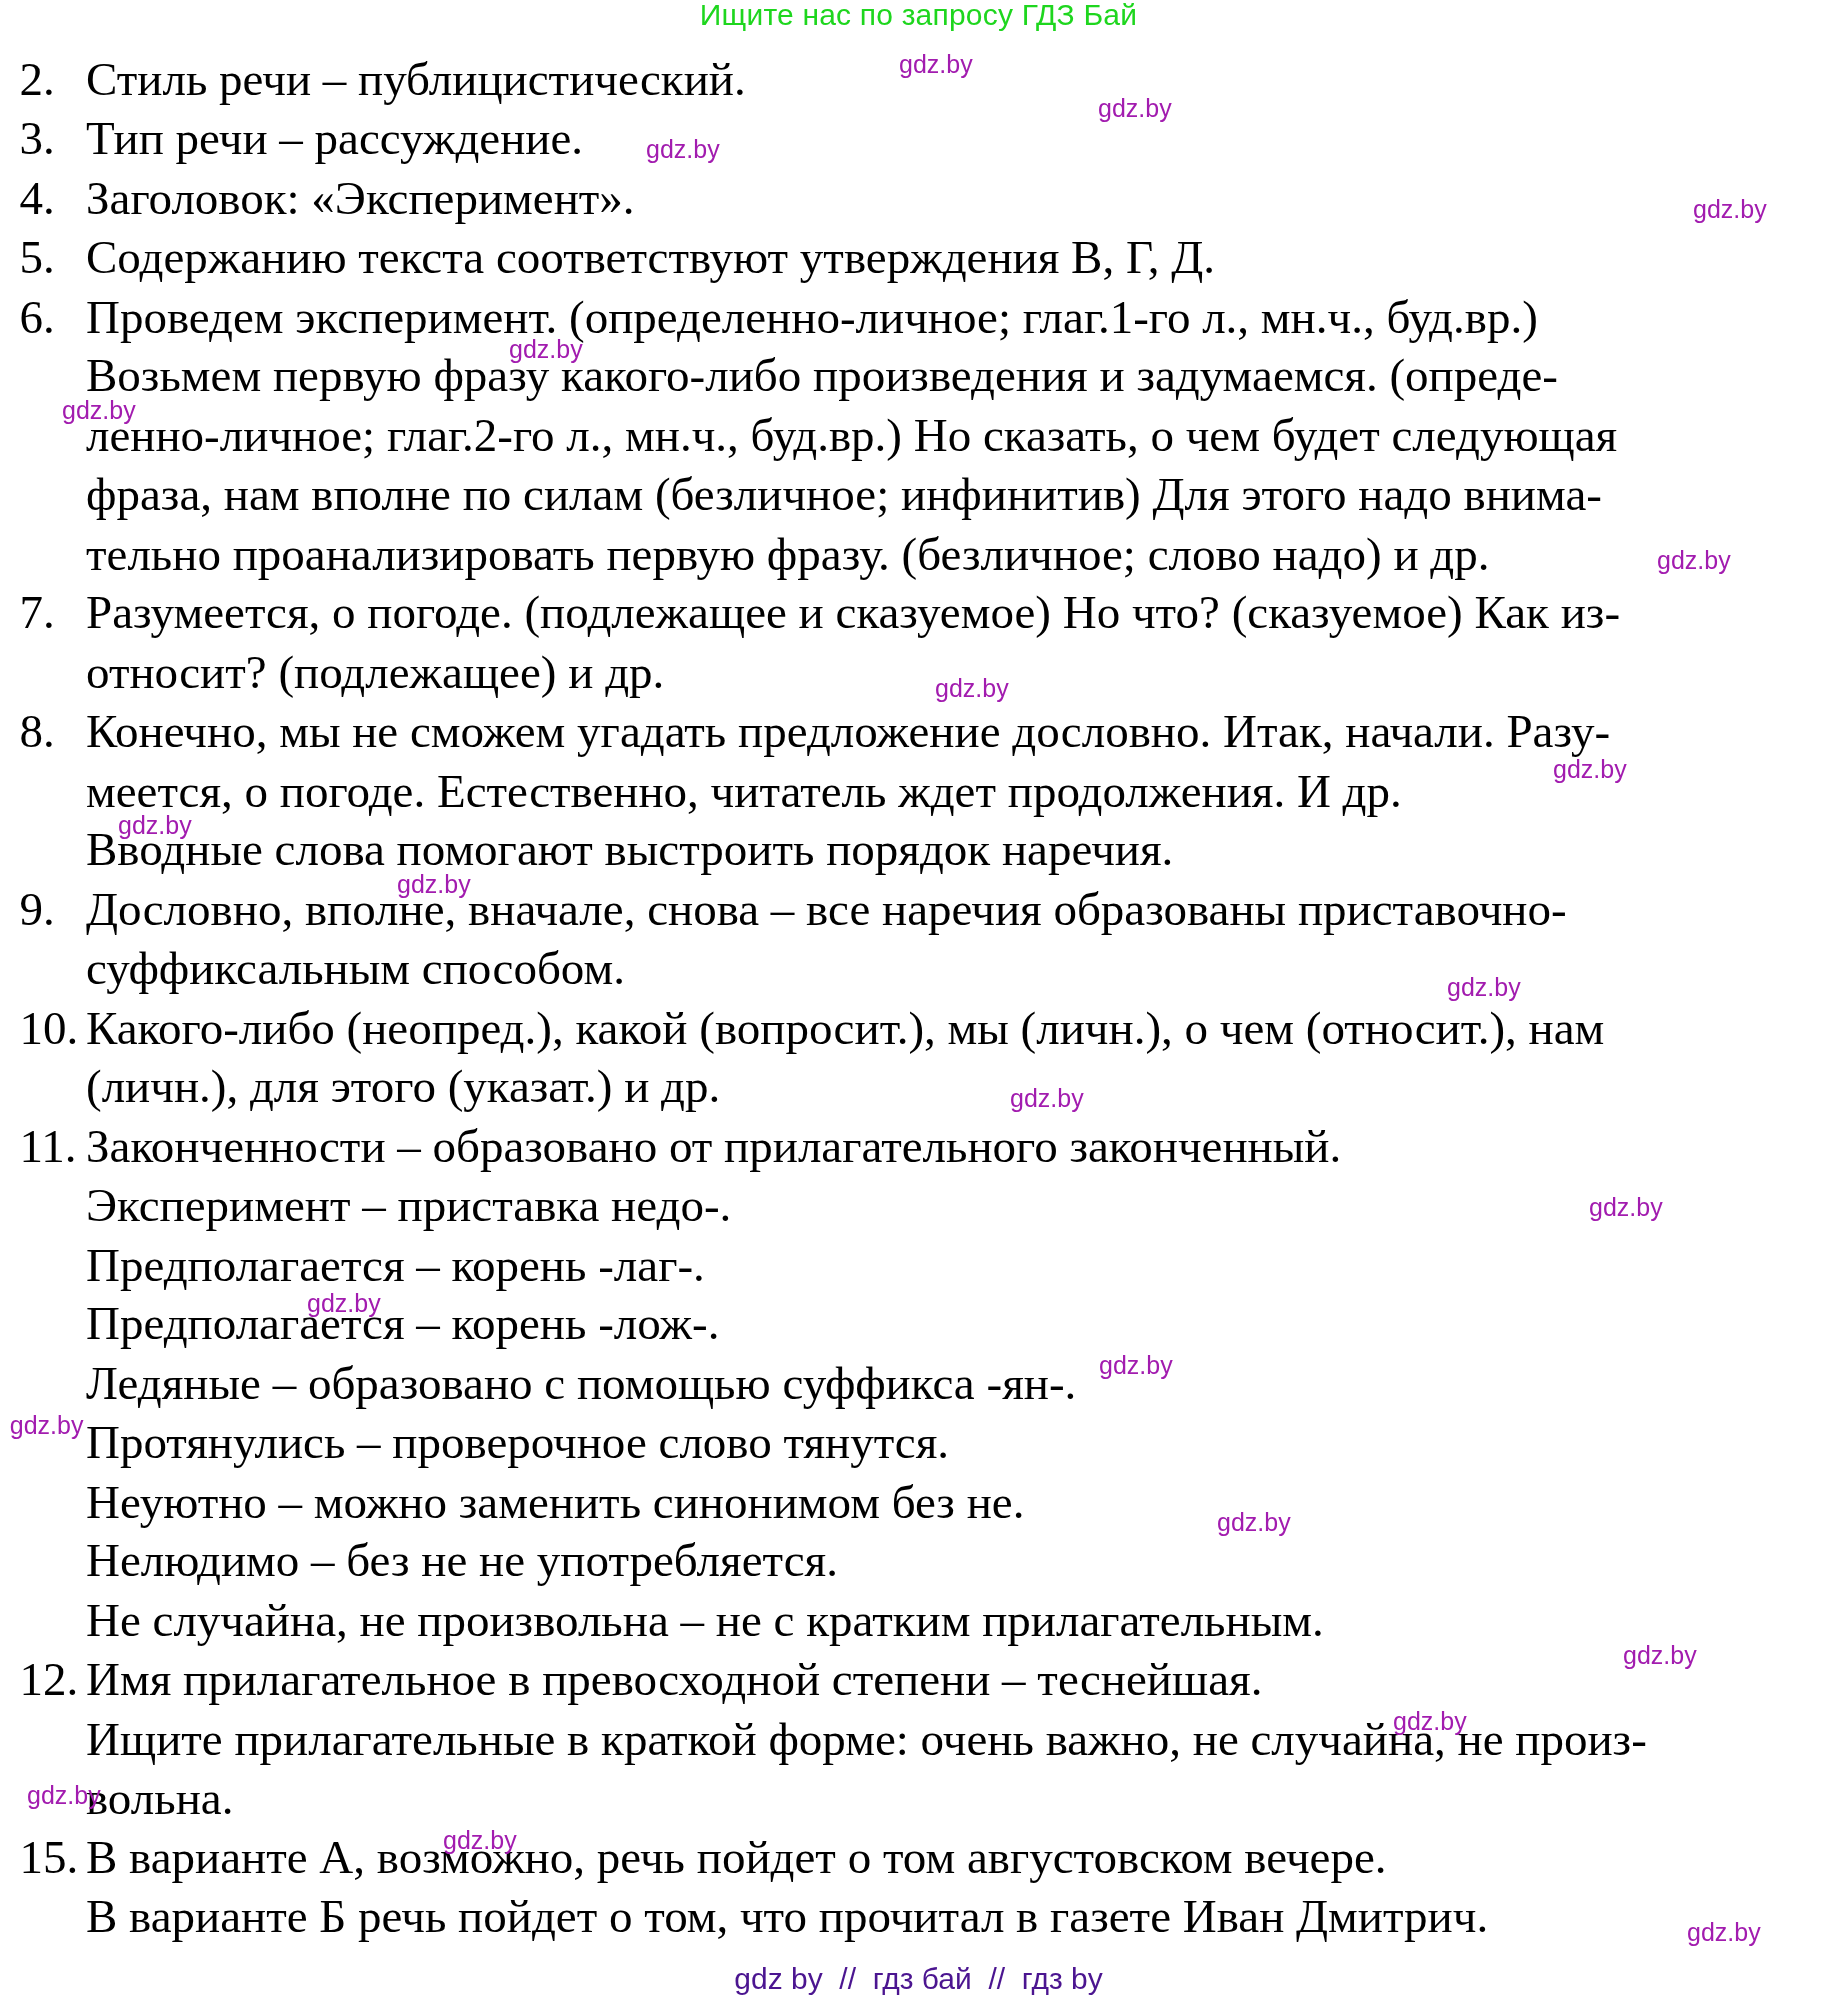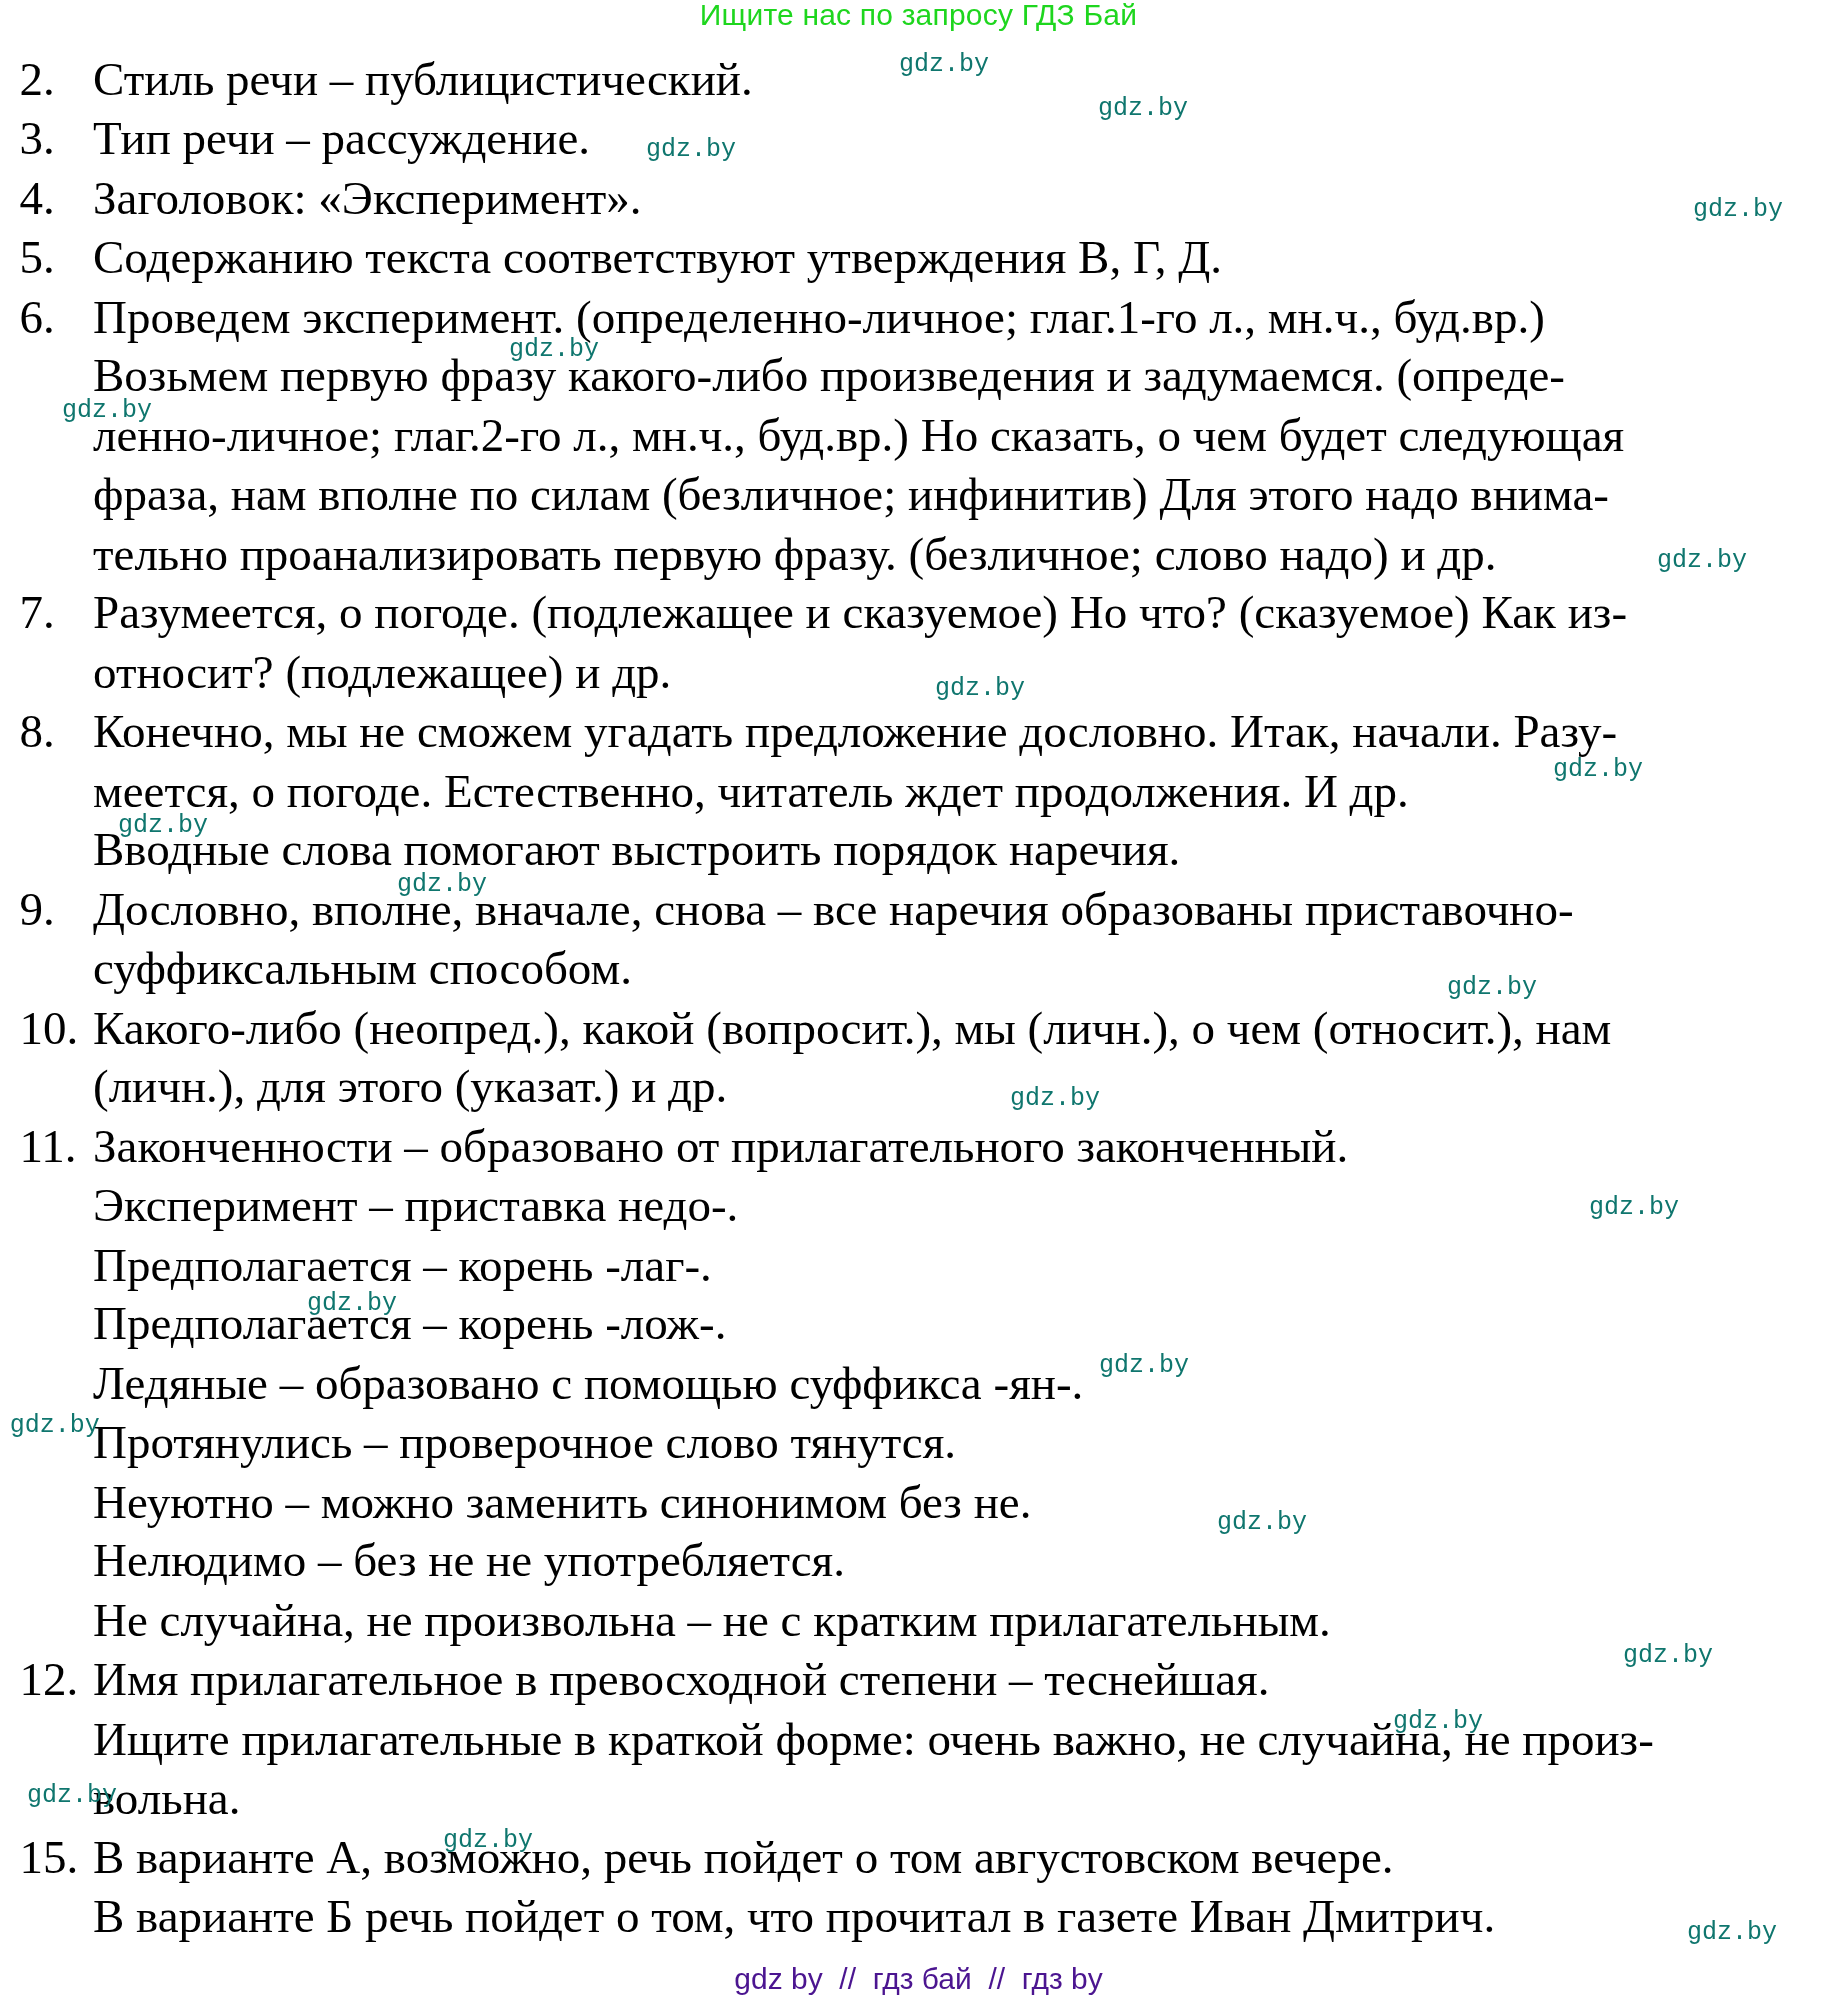--- a/index.html
+++ b/index.html
@@ -13,24 +13,24 @@
     position: absolute; left: 0; top: 1962px; width: 1837px; text-align: center;
     font-family: "Liberation Sans", sans-serif; font-size: 30px; color: #4b1590;
     white-space: pre;
   }
   .line {
     position: absolute; left: 0; height: 53px;
     font-family: "Liberation Serif", serif; font-size: 47px; color: #000;
     white-space: nowrap; line-height: 53px;
   }
   .num { position: absolute; left: 19.6px; }
-  .txt { position: absolute; left: 93px; }
+  .txt { position: absolute; left: 86px; }
   .wm {
-    position: absolute; font-family: Liberation Mono, monospace;
-    font-size: 25px; color: #0f766e; white-space: nowrap;
+    position: absolute; font-family: Liberation Sans, sans-serif;
+    font-size: 25px; color: #a21caf; white-space: nowrap;
   }
 </style>
 </head>
 <body>
 
 <div class="banner">Ищите нас по запросу ГДЗ Бай</div>
 
 <div id="lines">
   <div class="line" style="top:53px">
       <span class="num">2.</span>

